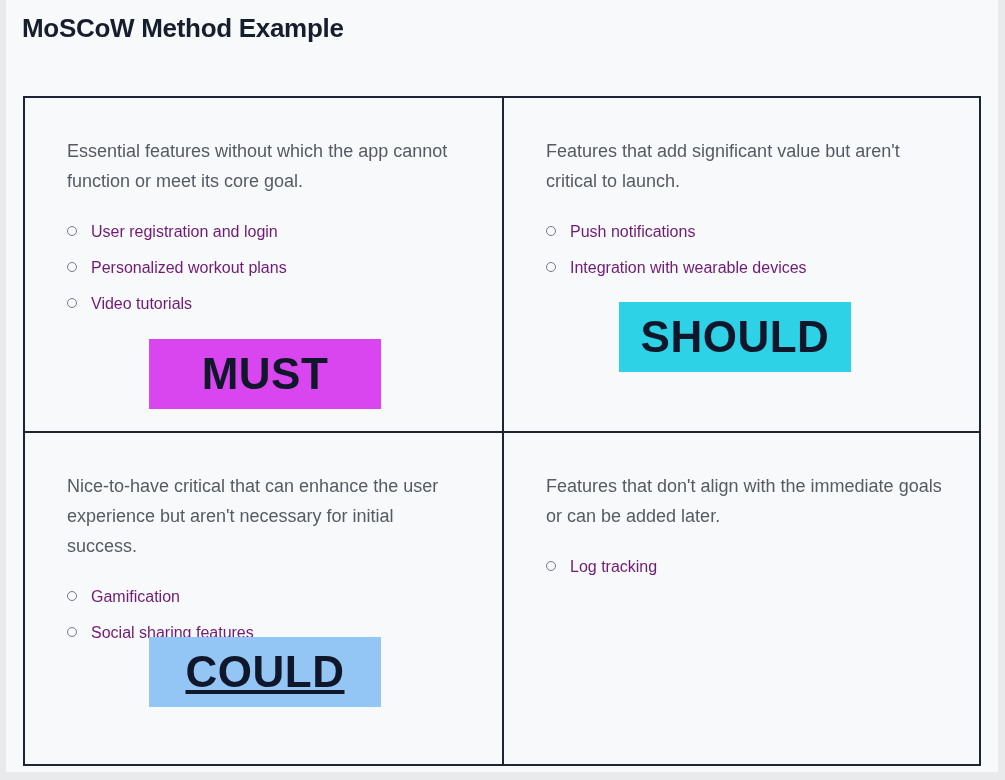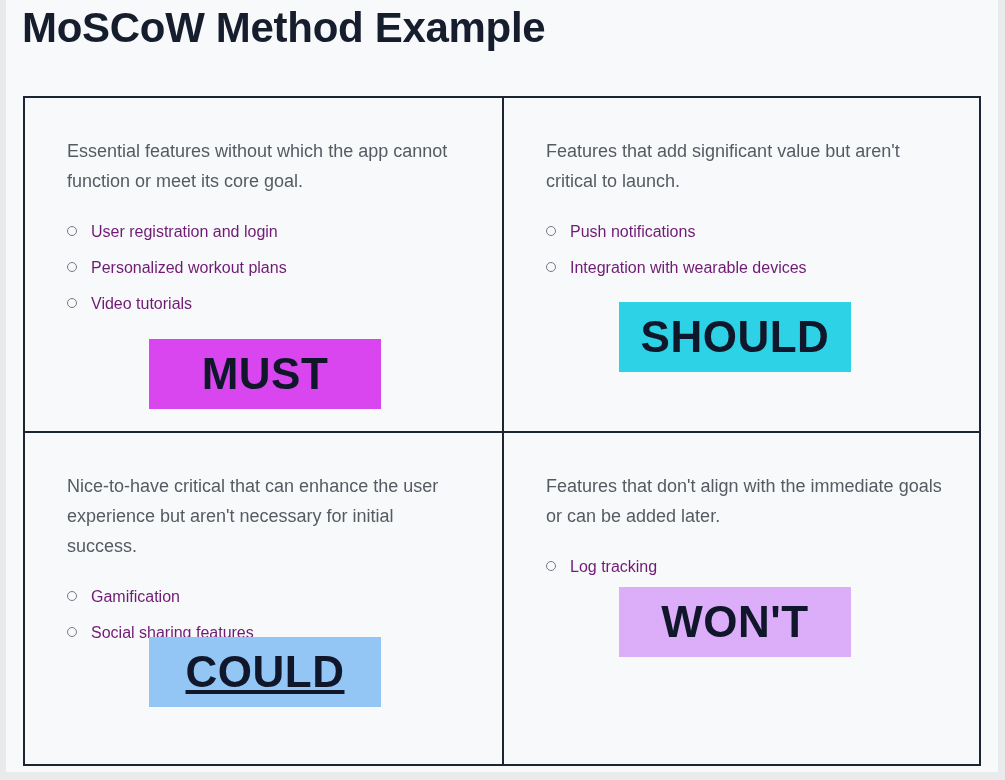--- a/index.html
+++ b/index.html
@@ -20,21 +20,21 @@
     top: 0px;
     width: 992px;
     height: 772px;
     background: #f7f9fa;
     box-sizing: border-box;
   }
   #page-title {
     position: absolute;
     left: 16px;
     top: 6px;
-    font-size: 42px;
+    font-size: 26px;
     font-weight: bold;
     letter-spacing: -0.3px;
     color: #161d2d;
     line-height: 44px;
     white-space: nowrap;
   }
   #matrix {
     position: absolute;
     left: 17px;
     top: 96px;
@@ -163,17 +163,16 @@
     </div>
 
     <div class="quadrant q-botright">
       <p class="q-desc">Features that don't align with the immediate goals or can be added later.</p>
       <ul class="q-list">
         <li>
           <span class="bullet-circle"></span>
           <span>Log tracking</span>
         </li>
       </ul>
-      <div class="badge badge-wont" style="background: rgb(220, 174, 249);">WON'T</div>
     </div>
 
   </div>
 </div>
 
 </body></html>

